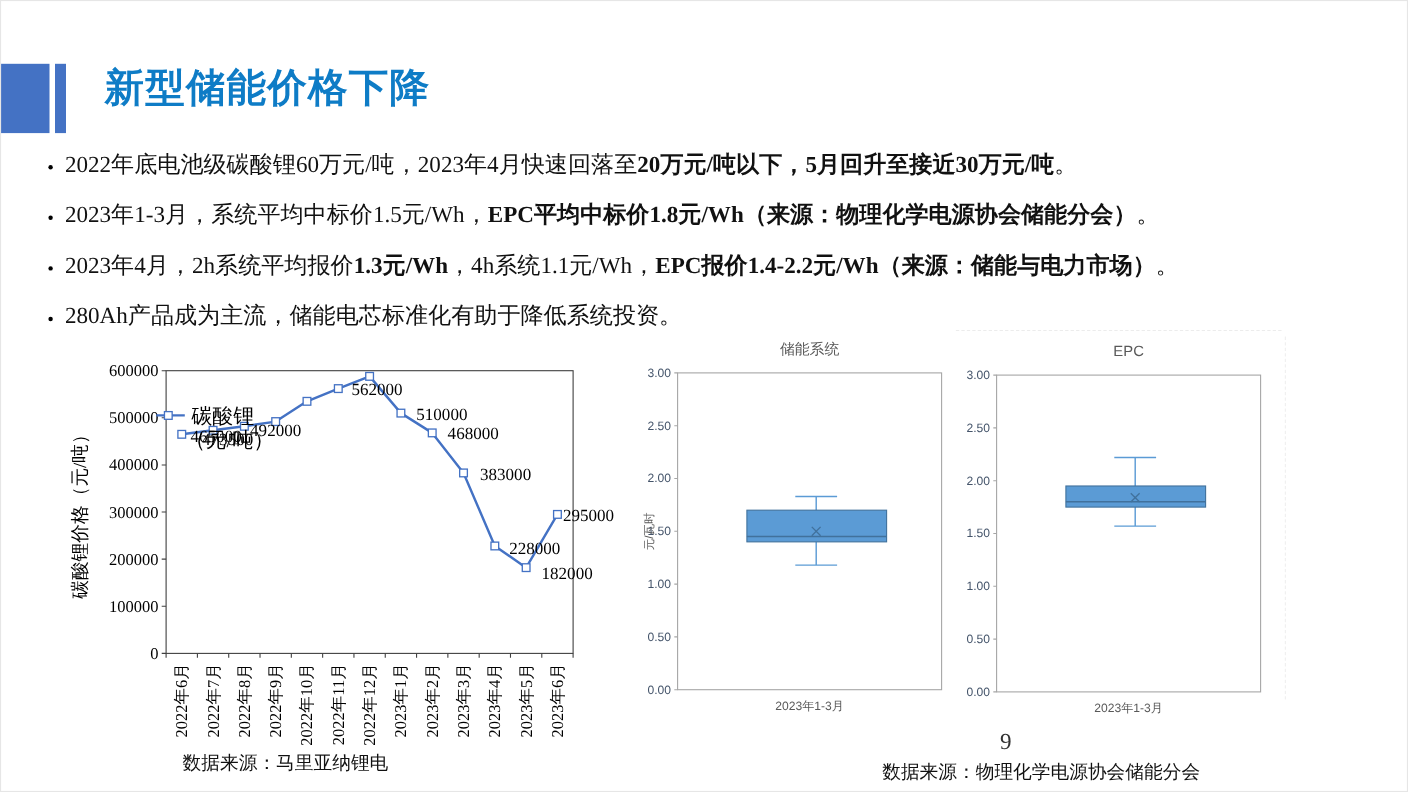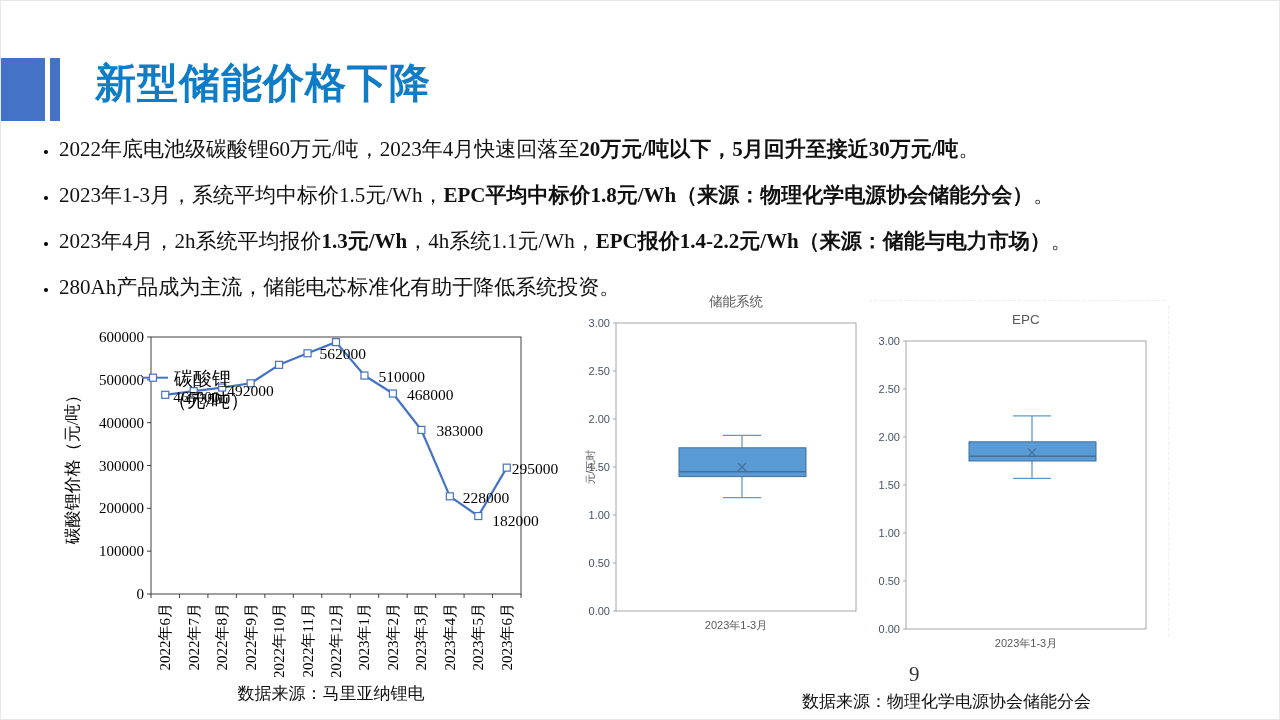--- a/index.html
+++ b/index.html
@@ -5,36 +5,36 @@
   html,body{margin:0;padding:0;}
   body{
     width:1280px;height:720px;position:relative;background:#ffffff;
     font-family:"Liberation Sans","DejaVu Sans",sans-serif;overflow:hidden;
   }
   .slide{position:absolute;inset:0;border:1px solid #e6e6e6;box-sizing:border-box;}
   .accent-rect{position:absolute;left:0;top:57px;width:44px;height:63px;background:#4472C4;}
   .accent-bar{position:absolute;left:49px;top:57px;width:10px;height:63px;background:#4472C4;}
   .title{
     position:absolute;left:94px;top:55px;margin:0;
-    font-size:41px;font-weight:700;letter-spacing:1px;color:#0E7CC6;
+    font-size:36px;font-weight:700;letter-spacing:1px;color:#0E7CC6;
     font-family:"Liberation Sans","DejaVu Sans",sans-serif;white-space:nowrap;
   }
   .bullets{
     position:absolute;left:28px;top:134px;width:1235px;margin:0;padding:0 0 0 30px;
     font-family:"Liberation Serif","DejaVu Serif",serif;font-size:21px;color:#111;
   }
   .bullets li{line-height:28px;margin-bottom:18px;list-style:disc;}
   .bullets li::marker{font-size:13px;color:#000;}
   .seg{white-space:pre-wrap;text-align:right;}
   .seg-b{font-weight:700;font-family:Liberation Serif, serif;}
   .line-chart{position:absolute;left:55px;top:326px;width:505px;height:380px;}
-  .box-chart-a{position:absolute;left:583px;top:287px;width:280px;height:352px;}
+  .box-chart-a{position:absolute;left:583px;top:303px;width:280px;height:352px;}
   .box-chart-b{position:absolute;left:873px;top:305px;width:280px;height:352px;}
   .source-left{
-    position:absolute;left:165px;top:681px;width:330px;text-align:center;
+    position:absolute;left:165px;top:681px;width:330px;text-align:left;
     font-family:"Liberation Serif","DejaVu Serif",serif;font-size:17px;color:#111;white-space:nowrap;
   }
   .source-right{
     position:absolute;left:650px;top:689px;width:440px;text-align:right;
     font-family:"Liberation Serif","DejaVu Serif",serif;font-size:17px;color:#111;white-space:nowrap;
   }
   .page-number{
     position:absolute;left:908px;top:661px;
     font-family:"Liberation Serif","DejaVu Serif",serif;font-size:21px;color:#333;
   }

